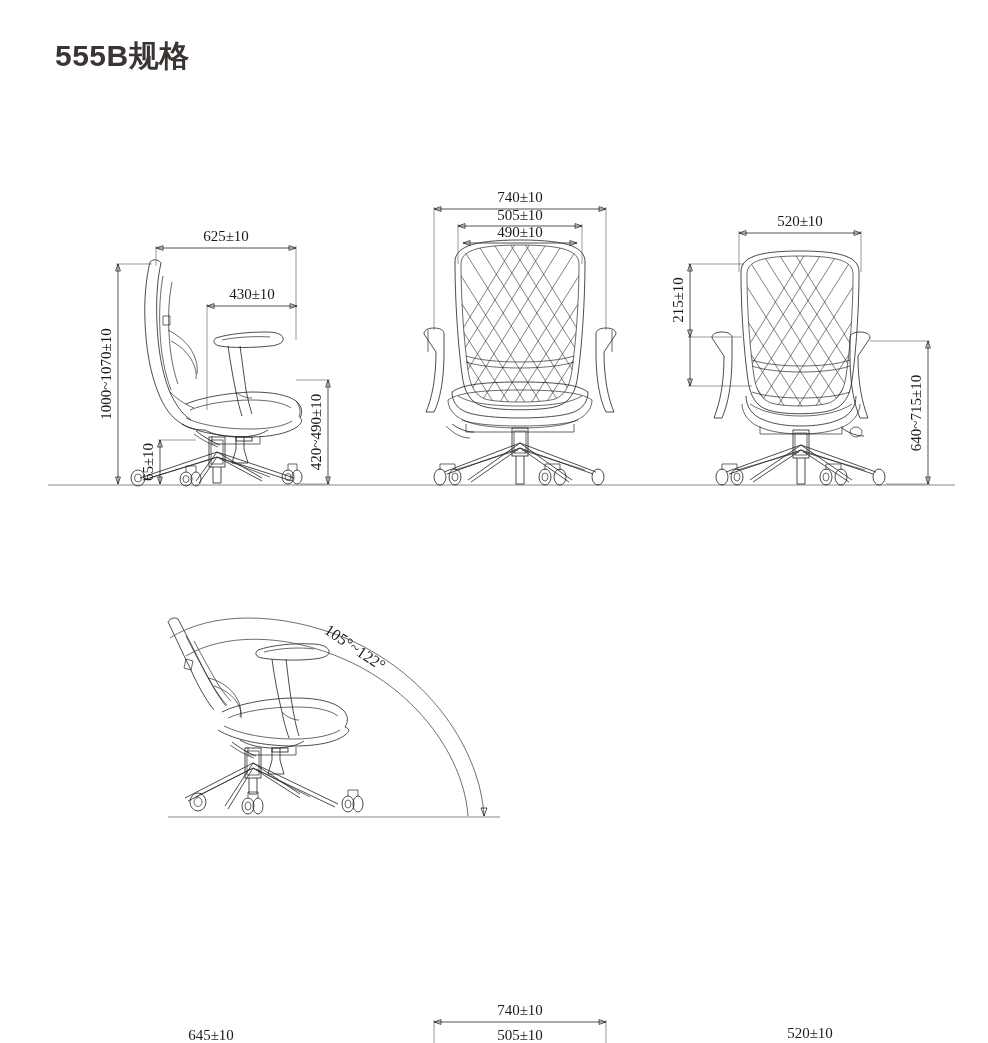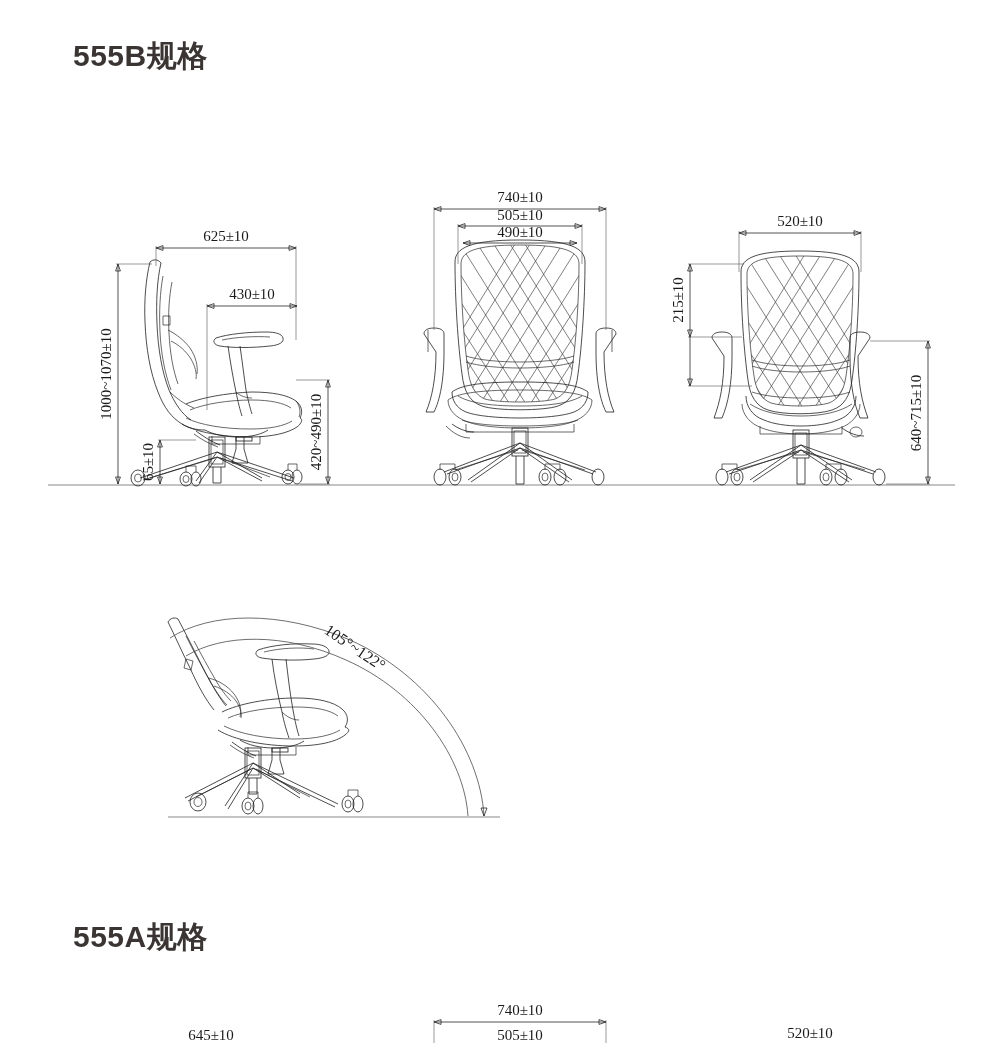--- a/index.html
+++ b/index.html
@@ -20,21 +20,20 @@
     inset: 0;
   }
   .section-title {
     position: absolute;
     font-family: "Liberation Sans", sans-serif;
     font-size: 30px;
     font-weight: 700;
     color: #3a3533;
     letter-spacing: 0.5px;
     white-space: nowrap;
-    margin-left: 18px;
   }
   #title-555b { left: 55px; top: 36px; }
   #title-555a { left: 55px; top: 917px; }
 
   .drawing-svg {
     position: absolute;
     left: 0;
     top: 0;
     width: 988px;
     height: 1043px;
@@ -88,21 +87,20 @@
     fill: none;
   }
 </style>
 </head>
 <body>
 
 <div class="page">
 
   <div class="section-title" id="title-555b">555B规格</div>
 
-  <div class="section-title" id="title-555a">555A规格</div>
 
   <svg class="drawing-svg" viewBox="0 0 988 1043">
 
     <line class="ground" x1="48" y1="485" x2="955" y2="485"></line>
 
     <g>
 
       <path class="ln" d="M150,262 C146,278 144,300 145,322 C146,348 150,372 158,392
                C164,408 172,418 182,424"></path>
       <path class="ln" d="M161,263 C157,280 156,302 157,324 C158,349 162,372 169,390

